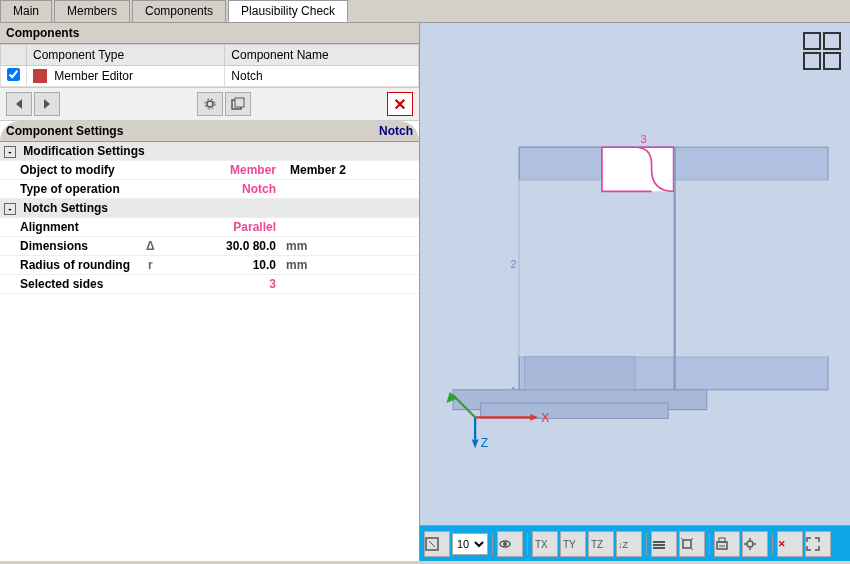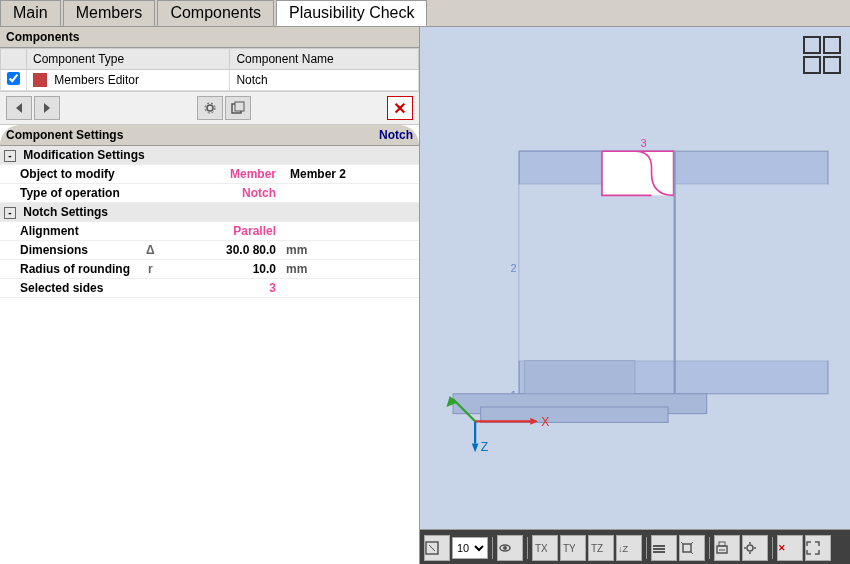--- a/index.html
+++ b/index.html
@@ -6,21 +6,21 @@
     body { font-family: Arial, sans-serif; font-size: 12px; background: #d4d0c8; width: 850px; height: 564px; overflow: hidden; }
 
     
     .tabs { display: flex; background: #d4d0c8; border-bottom: 1px solid #999; }
     .tab {
       padding: 3px 12px;
       border: 1px solid #999;
       border-bottom: none;
       background: #d4d0c8;
       cursor: pointer;
-      font-size: 16px;
+      font-size: 12px;
       margin-right: 2px;
       color: #000;
     }
     .tab.active { background: #fff; border-bottom: 1px solid #fff; position: relative; z-index: 1; }
 
     .main-container { display: flex; height: calc(564px - 26px); }
 
     
     .left-panel { width: 420px; border-right: 1px solid #999; display: flex; flex-direction: column; background: #fff; }
 
@@ -57,21 +57,21 @@
     .settings-table .sym-col { width: 20px; text-align: center; color: #666; }
 
     .collapse-icon { display: inline-block; width: 12px; height: 12px; border: 1px solid #666; text-align: center; line-height: 10px; font-size: 10px; margin-right: 4px; cursor: pointer; }
 
     
     .right-panel { flex: 1; display: flex; flex-direction: column; background: #c8d4e8; position: relative; }
 
     .viewport { flex: 1; position: relative; overflow: hidden; background: #c8d4e8; }
 
     
-    .view-toolbar { height: 36px; background: #404040; border-top: 1px solid #999; display: flex; align-items: center; padding: 0 4px; gap: 2px; }
+    .view-toolbar { height: 36px; background: #0ea5e9; border-top: 1px solid #999; display: flex; align-items: center; padding: 0 4px; gap: 2px; }
     .view-btn { width: 26px; height: 26px; border: 1px solid #aaa; background: #e0e0e0; cursor: pointer; display: flex; align-items: center; font-size: 9px; }
     .view-select { height: 22px; font-size: 11px; border: 1px solid #aaa; background: #fff; width: 36px; }
     .view-separator { width: 1px; height: 22px; background: #999; margin: 0 2px; }
   </style>
 </head>
 <body>
 
 <div class="tabs">
   <div class="tab">Main</div>
   <div class="tab">Members</div>
@@ -93,21 +93,21 @@
           <th>Component Name</th>
         </tr>
       </thead>
       <tbody>
         <tr>
           <td class="checkbox-cell">
             <input type="checkbox" checked="" style="">
           </td>
           <td>
             <span class="color-box" style="background:#c04040;"></span>
-            <span>Members Editor</span>
+            <span>Member Editor</span>
           </td>
           <td>Notch</td>
         </tr>
       </tbody>
     </table>
 
     <div class="toolbar">
       <button class="toolbar-btn" title="Move up">
         <svg width="14" height="14">
             <polygon points="10,2 4,7 10,12" fill="#555"></polygon>

